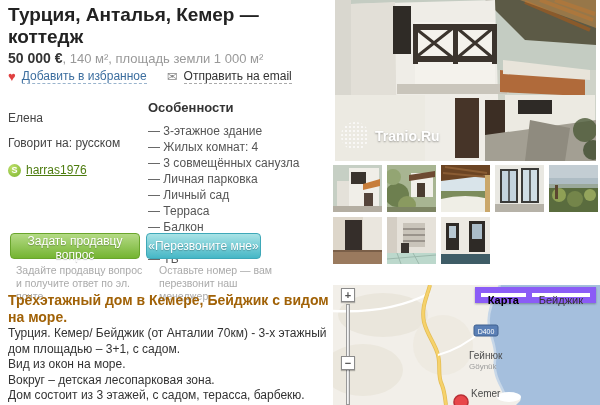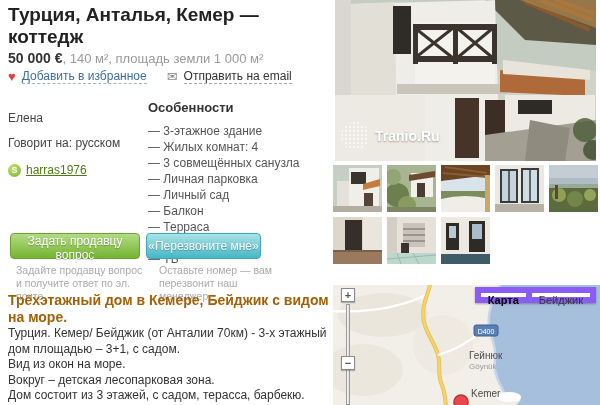--- a/index.html
+++ b/index.html
@@ -104,22 +104,22 @@
     </div>
 
     <div class="features-block">
       <div class="section-h">Особенности</div>
       <ul class="features-list">
         <li>— 3-этажное здание</li>
         <li>— Жилых комнат: 4</li>
         <li>— 3 совмещённых санузла</li>
         <li>— Личная парковка</li>
         <li>— Личный сад</li>
+        <li>— Терраса</li>
         <li>— Балкон</li>
-        <li>— Терраса</li>
         <li>— Интернет</li>
         <li>— ТВ</li>
       </ul>
     </div>
 
     <div class="btn-row">
       <button class="btn btn-green">Задать продавцу вопрос</button>
       <button class="btn btn-teal">«Перезвоните мне»</button>
     </div>
 

